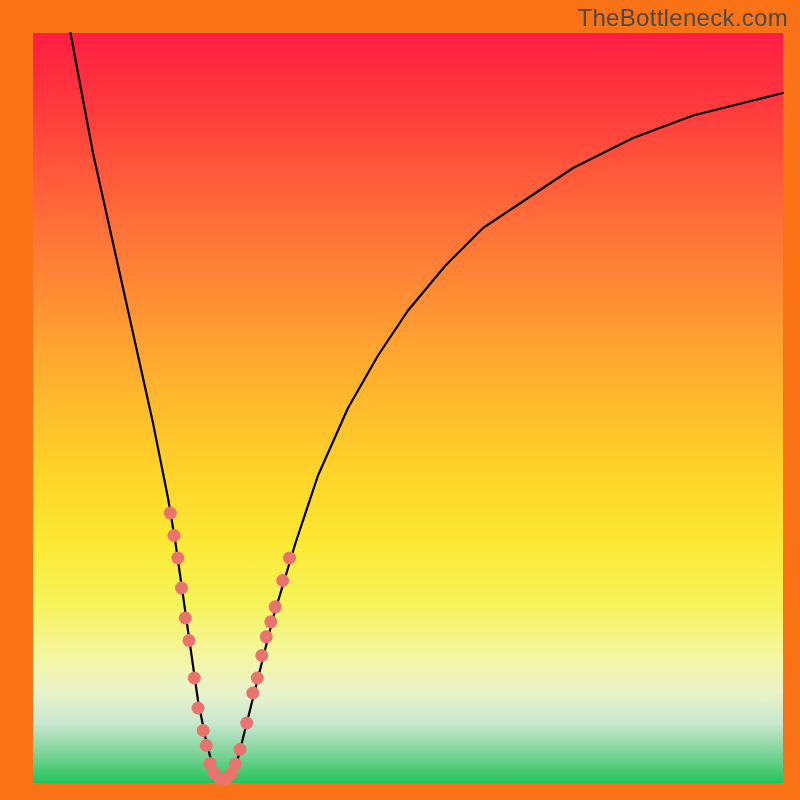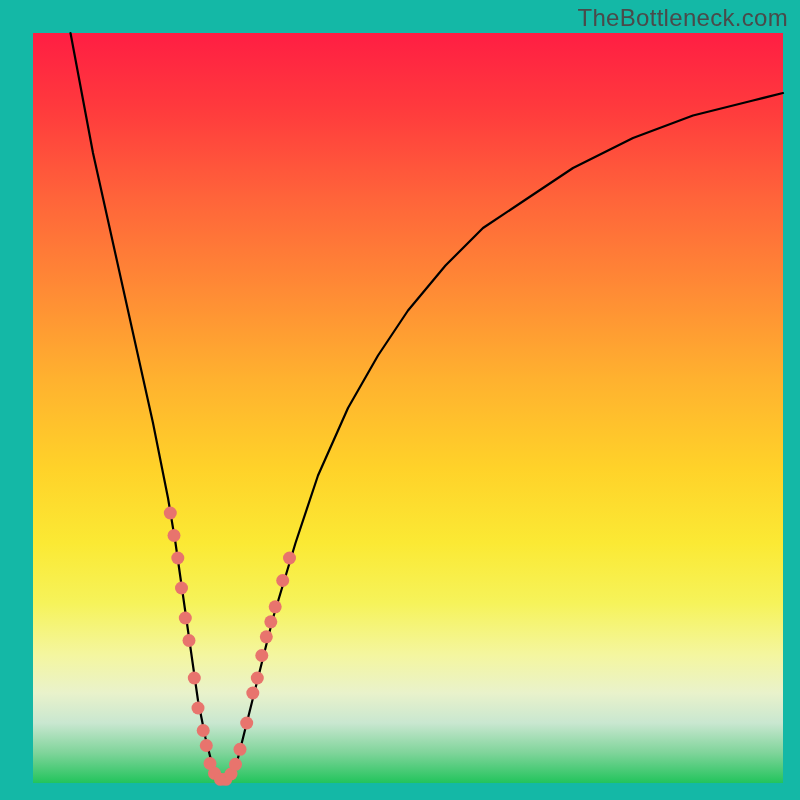--- a/index.html
+++ b/index.html
@@ -10,21 +10,21 @@
     overflow: hidden;
     background: #000;
     font-family: Arial, Helvetica, sans-serif;
   }
   .frame {
     position: absolute;
     left: 0;
     top: 0;
     width: 800px;
     height: 800px;
-    background: #14b8a6;
+    background: #f97316;
   }
   .plot-area {
     position: absolute;
     left: 33px;
     top: 33px;
     width: 750px;
     height: 750px;
     
     background: linear-gradient(to bottom,
       #ff1e43 0%,

